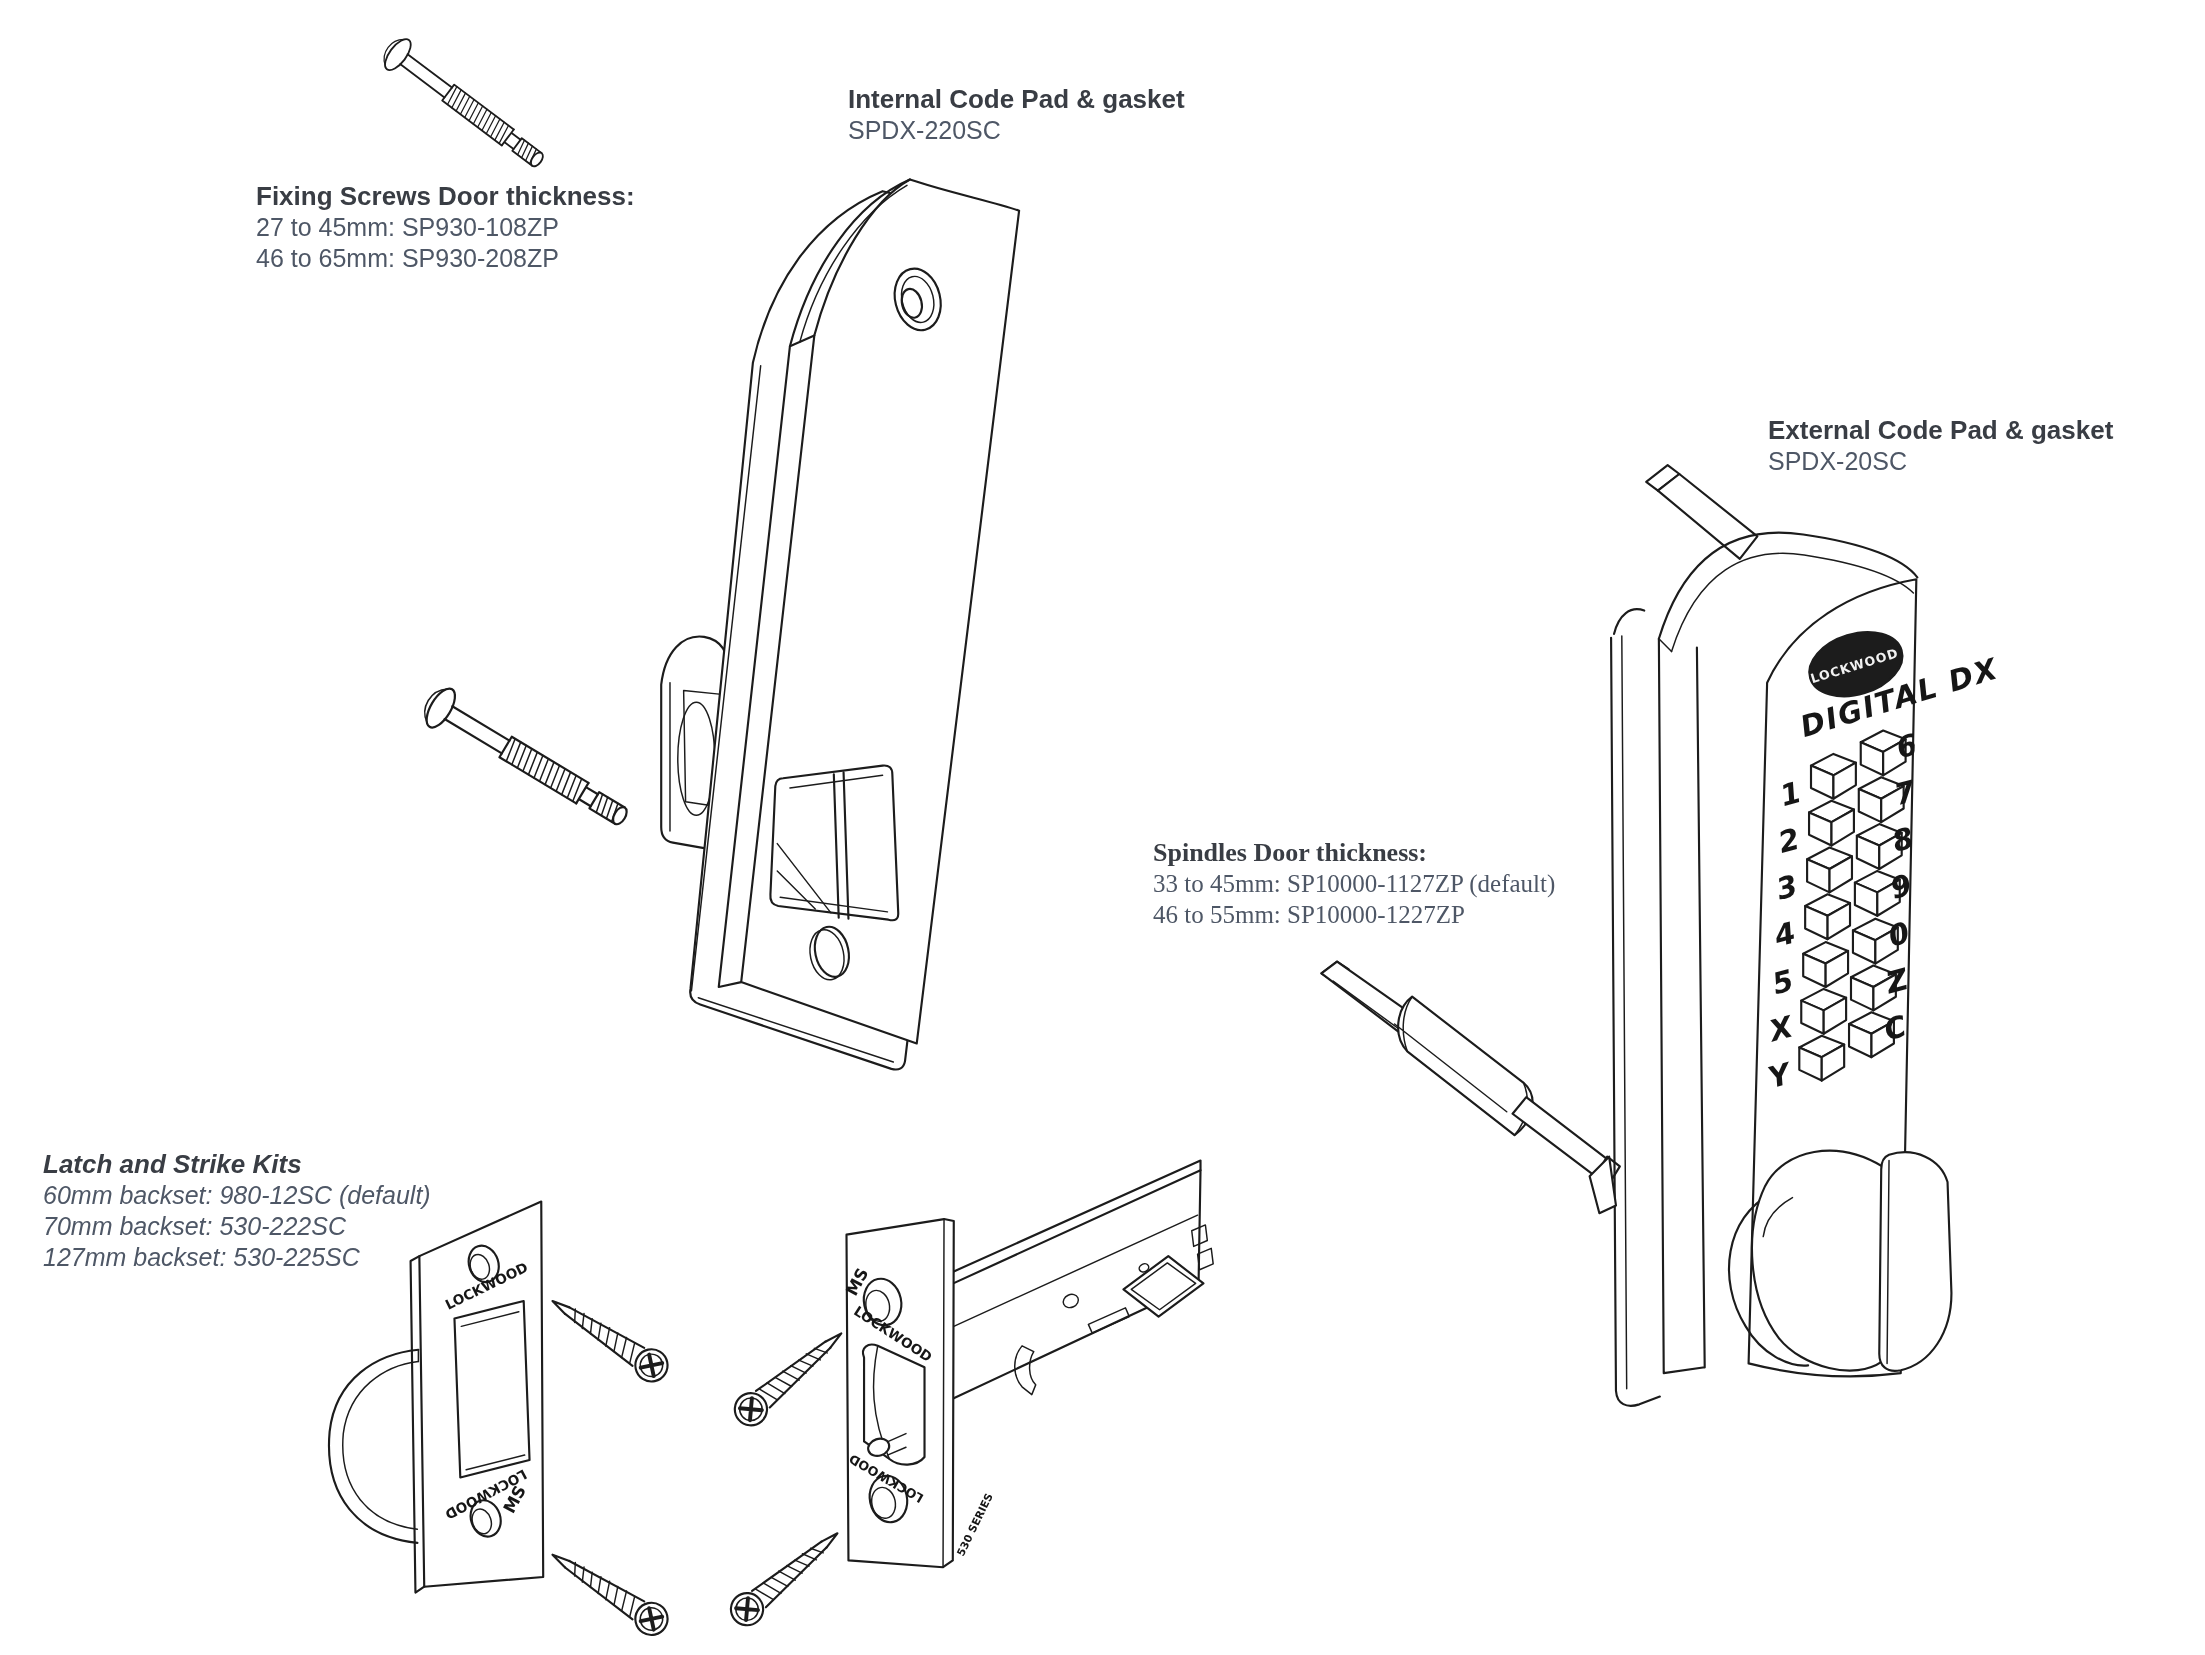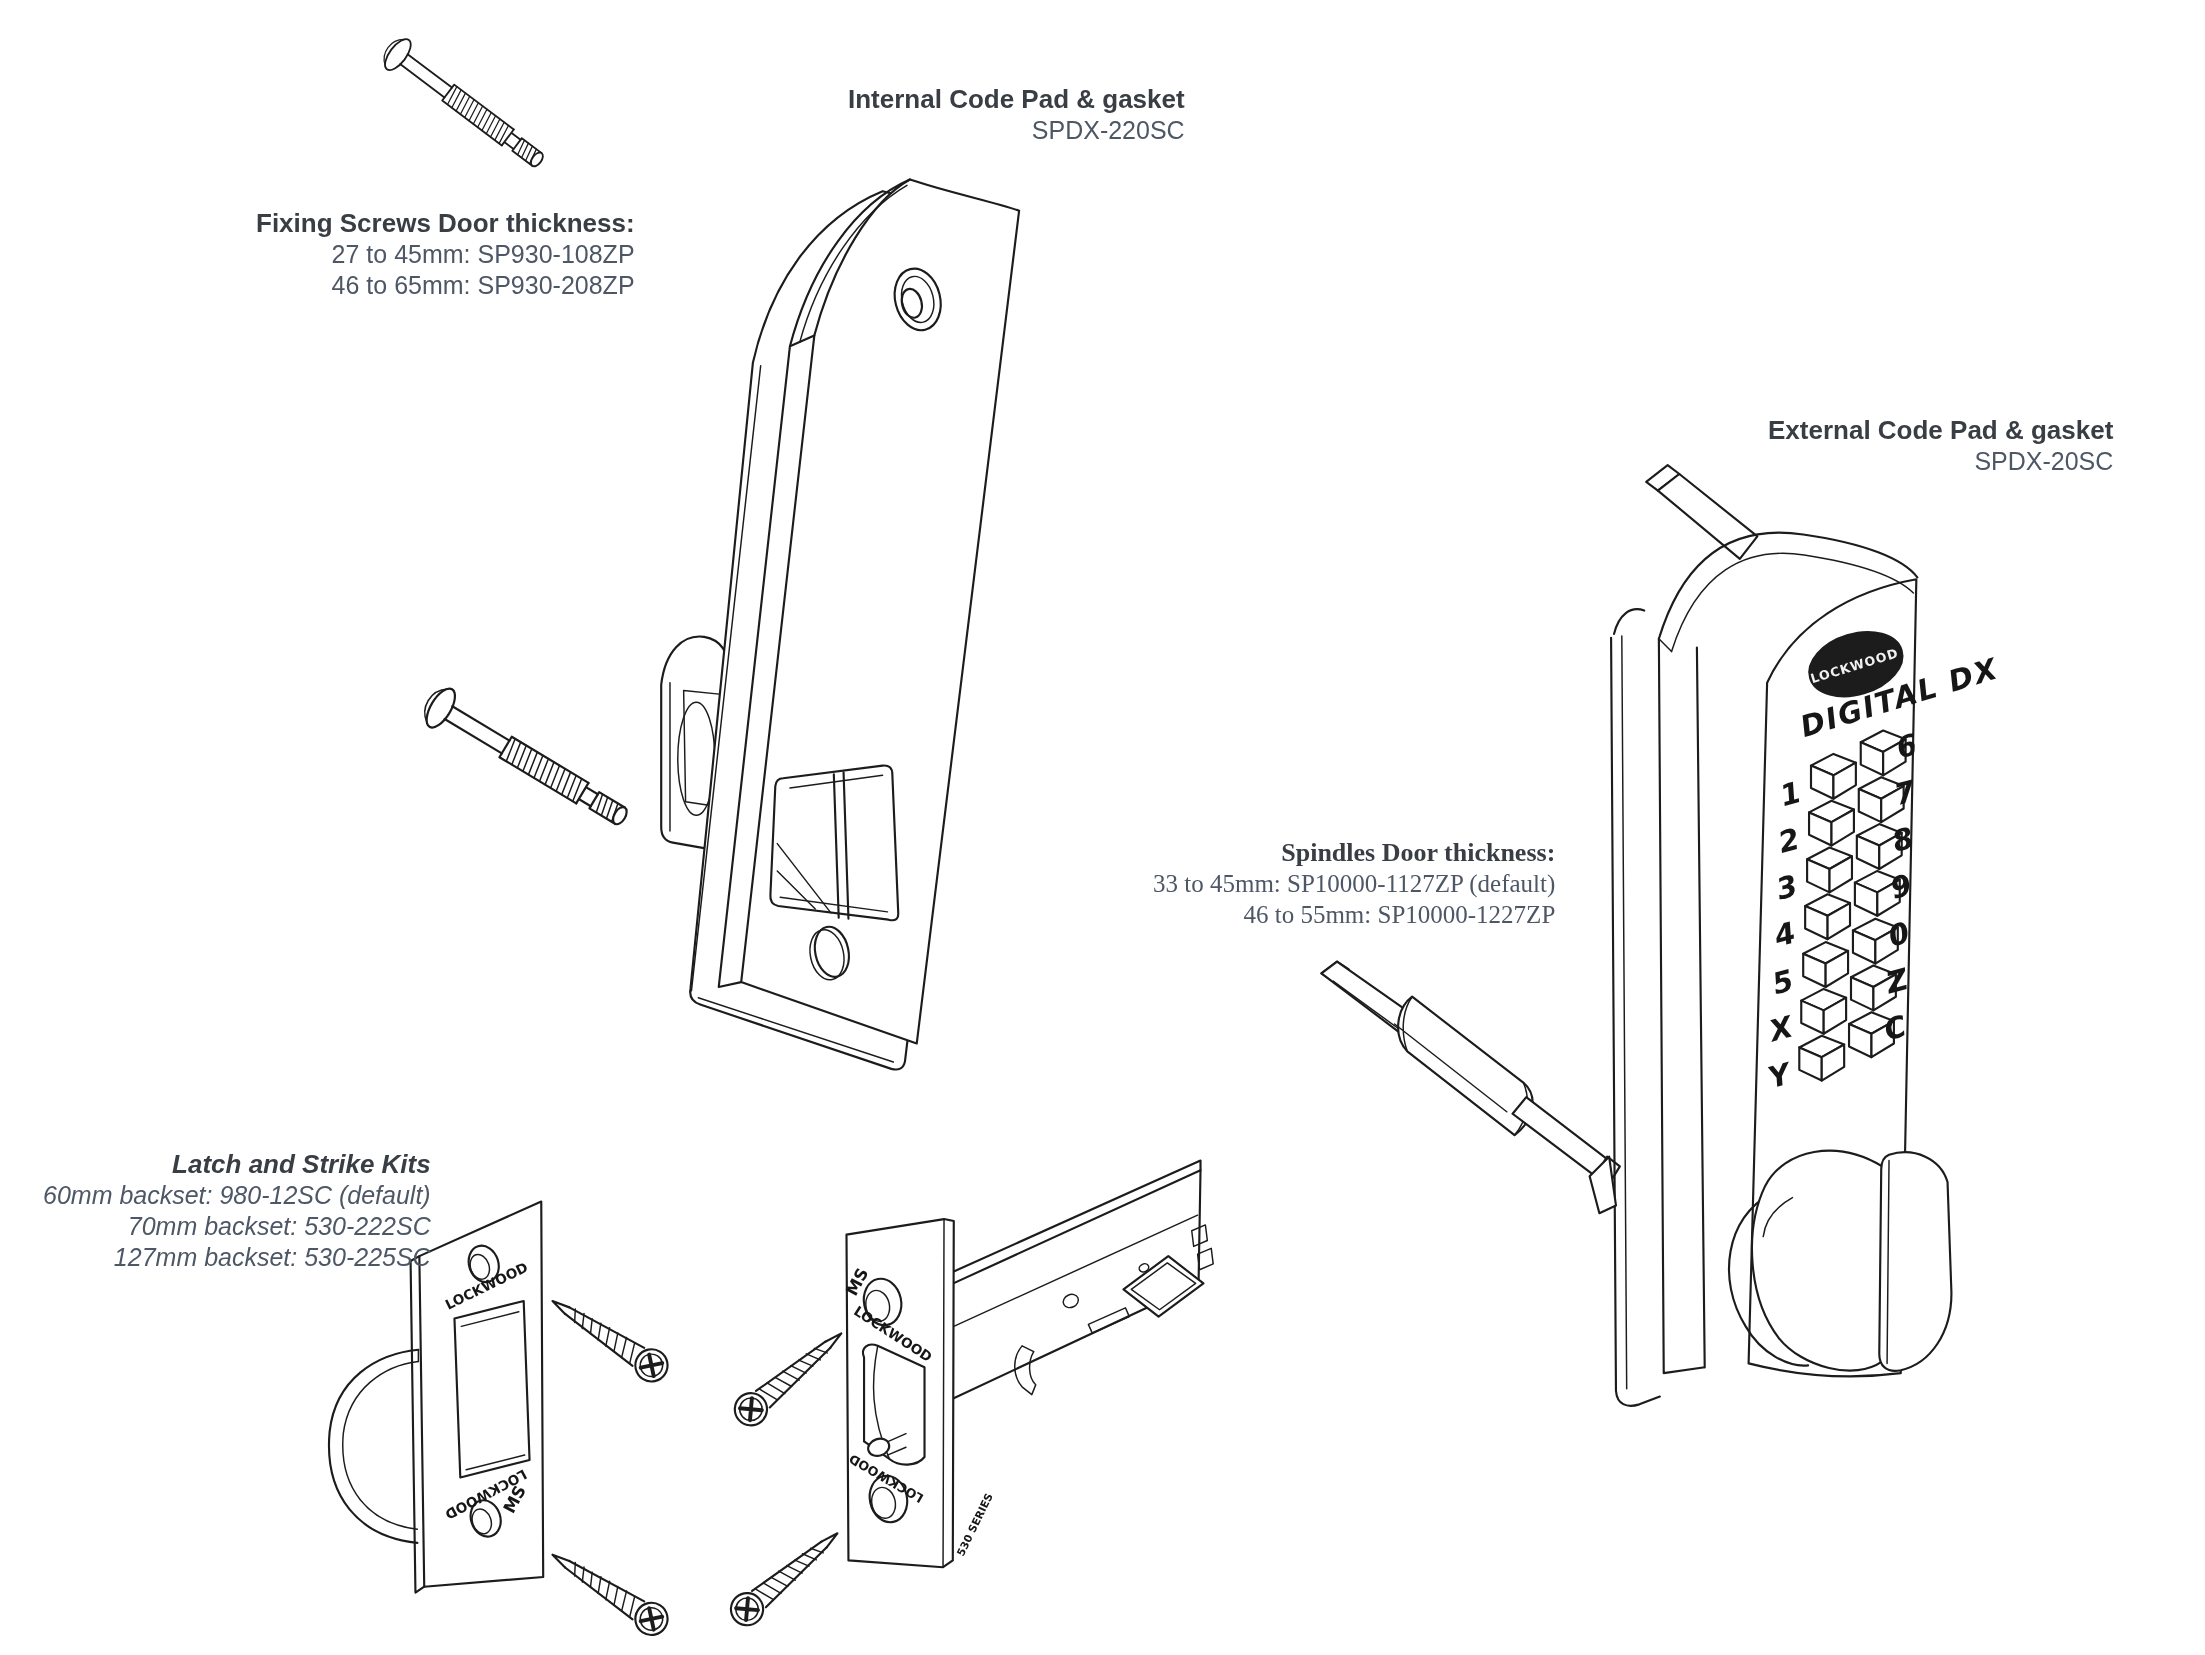--- a/index.html
+++ b/index.html
@@ -1,18 +1,18 @@
 <!DOCTYPE html>
 <html><head>
 <meta charset="utf-8">
 <style>
   html,body{margin:0;padding:0;background:#ffffff;}
   body{width:2205px;height:1656px;overflow:hidden;font-family:"Liberation Sans",sans-serif;}
   #canvas{position:relative;width:2205px;height:1656px;background:#ffffff;}
-  .note{position:absolute;line-height:31px;font-size:25px;color:#4e5766;text-align:right;}
+  .note{position:absolute;line-height:31px;font-size:25px;color:#4e5766;}
   .note .ttl{font-weight:bold;color:#393d44;font-size:26px;}
   #art{position:absolute;left:0;top:0;width:2205px;height:1656px;}
   #art path,#art line,#art ellipse,#art circle,#art polyline{stroke:#1c1c1c;stroke-width:2.2;fill:none;stroke-linejoin:round;stroke-linecap:round;}
   #art .fw{fill:#ffffff;}
   #art .fb{fill:#1c1c1c;}
   #art .thin{stroke-width:1.5;}
   #art .th{stroke-width:4;}
   #art text{stroke:none;fill:#161616;font-family:"DejaVu Sans",sans-serif;}
   #art .kt{font-weight:bold;font-style:italic;font-size:30px;}
   #art .bt{font-weight:bold;}
@@ -239,21 +239,21 @@
 
       <g>
           <use href="#wscrew" transform="translate(668,1400) rotate(-147)"></use>
         </g>
       <g>
           <use href="#wscrew" transform="translate(668,1660) rotate(-147)"></use>
         </g>
     </g>
   </svg>
 
-  <div class="note" style="left:256px;top:208px;">
+  <div class="note" style="left:256px;top:181px;">
     <div class="ttl">Fixing Screws Door thickness:</div>
     <div>27 to 45mm: SP930-108ZP</div>
     <div>46 to 65mm: SP930-208ZP</div>
   </div>
 
   <div class="note" style="left:848px;top:84px;">
     <div class="ttl">Internal Code Pad &amp; gasket</div>
     <div>SPDX-220SC</div>
   </div>
 

